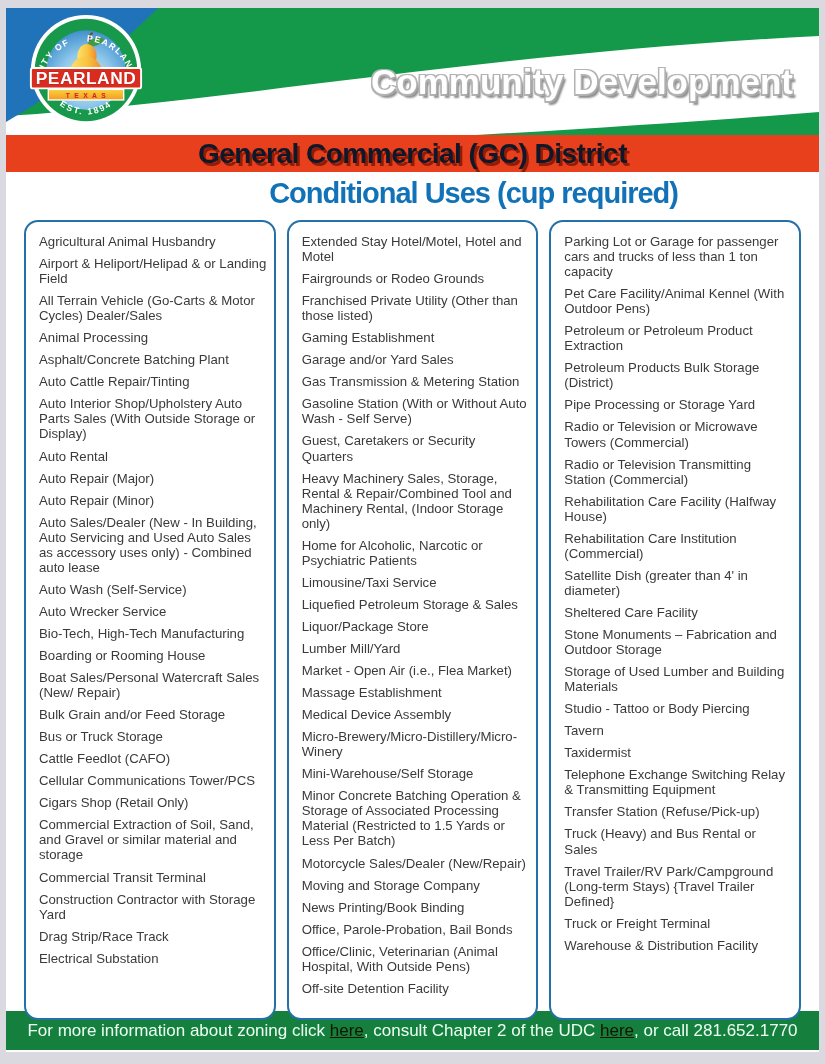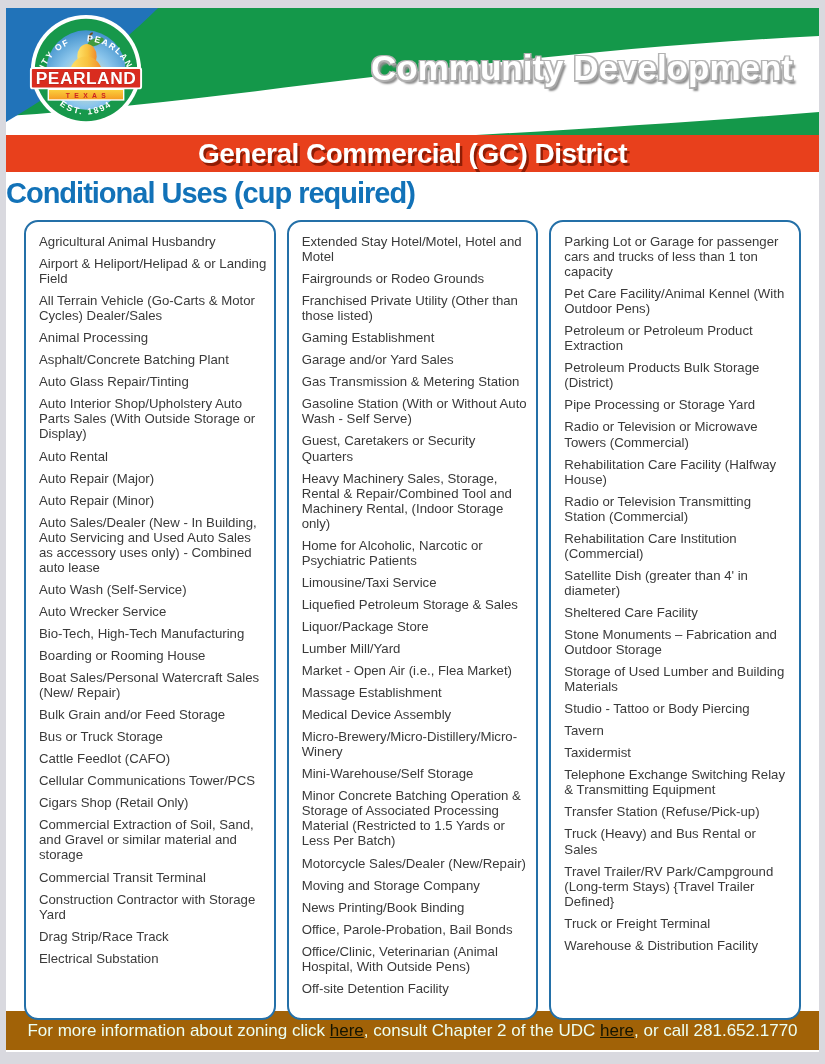--- a/index.html
+++ b/index.html
@@ -10,42 +10,42 @@
     position:relative;overflow:hidden;
   }
   .page{
     position:absolute;left:6px;top:8px;width:813px;height:1044px;
     background:#ffffff;overflow:hidden;
   }
   
   .header{position:relative;width:813px;height:127px;background:#fff;}
   .header svg.bg{position:absolute;left:0;top:0;}
   .dept-title{
-    position:absolute;right:26px;top:40px;
+    position:absolute;right:26px;top:54px;
     font-size:35px;font-weight:bold;letter-spacing:0px;color:#ffffff;
     text-shadow:
       -1.5px -1.5px 0 #b3b3b3, 1.5px -1.5px 0 #b3b3b3,
       -1.5px 1.5px 0 #b3b3b3, 1.5px 1.5px 0 #a6a6a6,
       3px 4px 2px #8d8d8d;
     white-space:nowrap;
   }
   .logo{position:absolute;left:22px;top:4px;}
   
   .red-banner{
     width:813px;height:37px;background:#e8401c;
     display:flex;align-items:center;justify-content:center;
   }
   .red-banner .txt{
-    color:#ffffff;font-size:28px;font-weight:bold;letter-spacing:-0.5px;
+    color:#0f172a;font-size:28px;font-weight:bold;letter-spacing:-0.5px;
     text-shadow:2.5px 2.5px 0 #8f1d05;white-space:nowrap;
   }
   
   .subtitle-row{
     width:672px;height:43px;background:#fff;
-    display:flex;align-items:center;justify-content:flex-start;
+    display:flex;align-items:center;justify-content:flex-end;
   }
   .subtitle-row .txt{
     color:#1272b8;font-size:29px;font-weight:bold;letter-spacing:-1px;
     white-space:nowrap;
   }
   
   .columns{
     position:relative;z-index:2;
     display:flex;gap:11px;
     padding:5px 18px 0 18px;height:800px;box-sizing:content-box;
@@ -55,21 +55,21 @@
     border:2.5px solid #2470a8;border-radius:14px;
     padding:12px 7px 8px 13px;overflow:hidden;
   }
   .list-item{
     font-size:13.2px;line-height:1.14;color:#3a3a3a;
     margin-bottom:7px;
   }
   
   .footer{
     position:relative;z-index:1;margin-top:-9px;
-    width:813px;height:39px;background:#a16207;
+    width:813px;height:39px;background:#15803d;
     display:flex;align-items:center;justify-content:center;
   }
   .footer .txt{
     color:#ecfff3;font-size:17px;white-space:nowrap;
   }
   .footer a.inline-link{
     color:#141400;text-decoration:underline;cursor:pointer;
   }
 </style>
 </head>
@@ -145,21 +145,21 @@
     <span class="txt">Conditional Uses (cup required)</span>
   </div>
 
   <div class="columns">
     <div class="col">
         <div class="list-item">Agricultural Animal Husbandry</div>
         <div class="list-item">Airport &amp; Heliport/Helipad &amp; or Landing Field</div>
         <div class="list-item">All Terrain Vehicle (Go-Carts &amp; Motor Cycles) Dealer/Sales</div>
         <div class="list-item">Animal Processing</div>
         <div class="list-item">Asphalt/Concrete Batching Plant</div>
-        <div class="list-item">Auto Glass Repair/Tinting</div>
+        <div class="list-item">Auto Cattle Repair/Tinting</div>
         <div class="list-item">Auto Interior Shop/Upholstery Auto Parts Sales (With Outside Storage or Display)</div>
         <div class="list-item">Auto Rental</div>
         <div class="list-item">Auto Repair (Major)</div>
         <div class="list-item">Auto Repair (Minor)</div>
         <div class="list-item">Auto Sales/Dealer (New - In Building, Auto Servicing and Used Auto Sales as accessory uses only) - Combined auto lease</div>
         <div class="list-item">Auto Wash (Self-Service)</div>
         <div class="list-item">Auto Wrecker Service</div>
         <div class="list-item">Bio-Tech, High-Tech Manufacturing</div>
         <div class="list-item">Boarding or Rooming House</div>
         <div class="list-item">Boat Sales/Personal Watercraft Sales (New/ Repair)</div>
@@ -202,22 +202,22 @@
         <div class="list-item">Office/Clinic, Veterinarian (Animal Hospital, With Outside Pens)</div>
         <div class="list-item">Off-site Detention Facility</div>
       </div>
     <div class="col">
         <div class="list-item">Parking Lot or Garage for passenger cars and trucks of less than 1 ton capacity</div>
         <div class="list-item">Pet Care Facility/Animal Kennel (With Outdoor Pens)</div>
         <div class="list-item">Petroleum or Petroleum Product Extraction</div>
         <div class="list-item">Petroleum Products Bulk Storage (District)</div>
         <div class="list-item">Pipe Processing or Storage Yard</div>
         <div class="list-item">Radio or Television or Microwave Towers (Commercial)</div>
+        <div class="list-item">Radio or Television Transmitting Station (Commercial)</div>
         <div class="list-item">Rehabilitation Care Facility (Halfway House)</div>
-        <div class="list-item">Radio or Television Transmitting Station (Commercial)</div>
         <div class="list-item">Rehabilitation Care Institution (Commercial)</div>
         <div class="list-item">Satellite Dish (greater than 4' in diameter)</div>
         <div class="list-item">Sheltered Care Facility</div>
         <div class="list-item">Stone Monuments – Fabrication and Outdoor Storage</div>
         <div class="list-item">Storage of Used Lumber and Building Materials</div>
         <div class="list-item">Studio - Tattoo or Body Piercing</div>
         <div class="list-item">Tavern</div>
         <div class="list-item">Taxidermist</div>
         <div class="list-item">Telephone Exchange Switching Relay &amp; Transmitting Equipment</div>
         <div class="list-item">Transfer Station (Refuse/Pick-up)</div>

